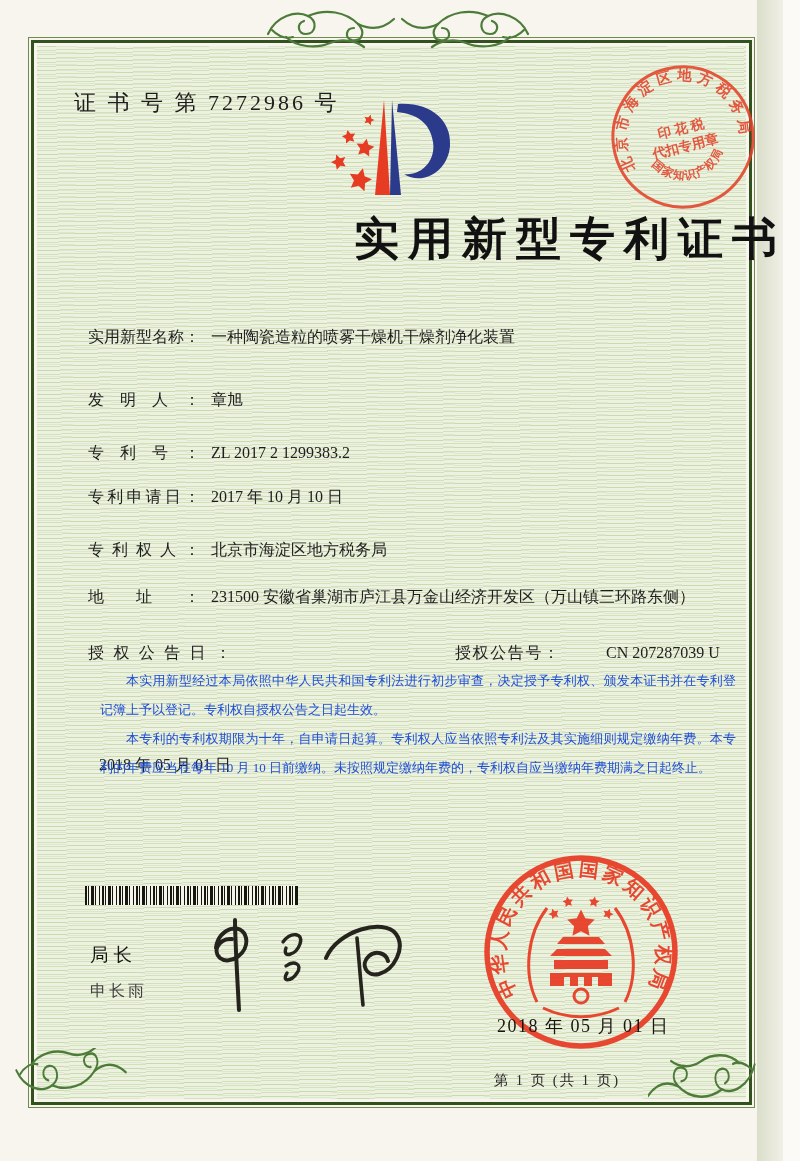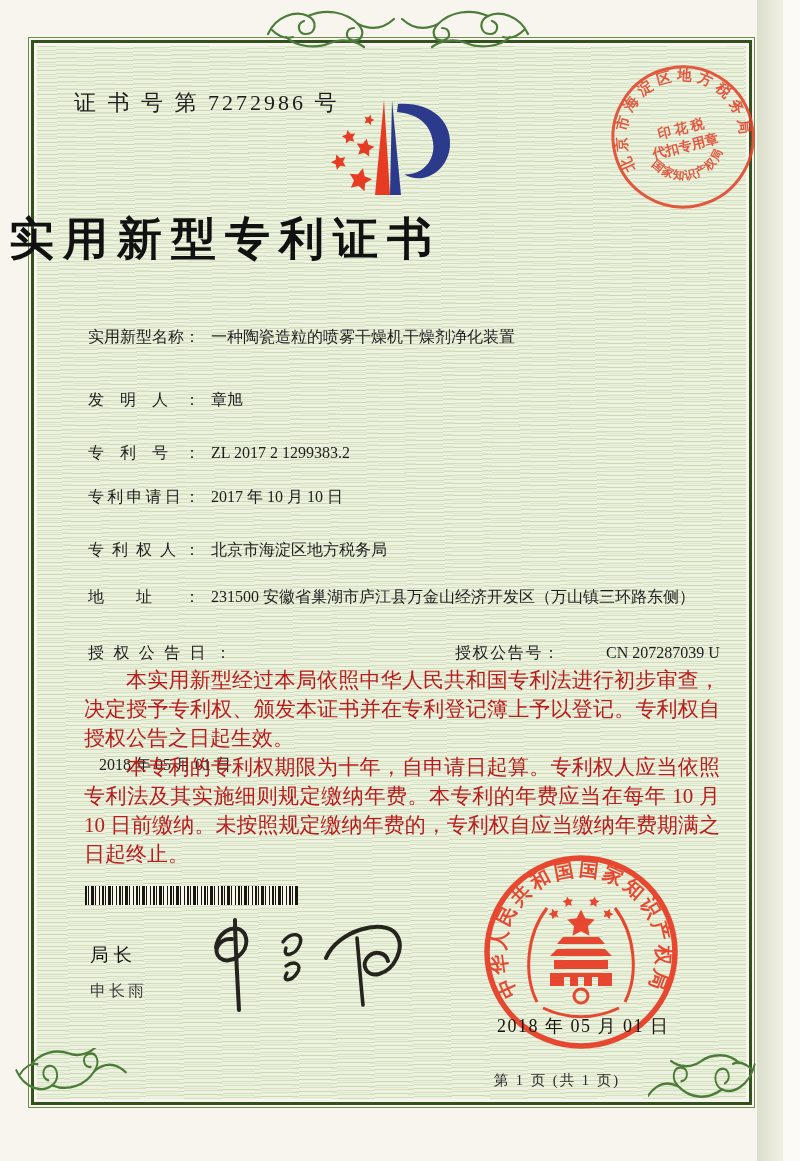--- a/index.html
+++ b/index.html
@@ -24,34 +24,34 @@
       repeating-linear-gradient(178.5deg, rgba(167,196,132,.38) 0 1px, rgba(244,246,232,0) 1px 4px),
       repeating-linear-gradient(181.5deg, rgba(167,196,132,.22) 0 1px, rgba(244,246,232,0) 1px 6px),
       #edf1df;}
 
   .ornament{position:absolute;pointer-events:none;}
 
   .cert-no{position:absolute;left:74px;top:88px;font-size:22px;letter-spacing:3px;color:#1c1c1c;}
 
   .logo{position:absolute;left:318px;top:92px;}
 
-  .title{position:absolute;left:0;top:209px;width:786px;text-align:left;margin:0;
+  .title{position:absolute;left:0;top:209px;width:786px;text-align:right;margin:0;
     font-size:45px;font-weight:700;letter-spacing:9px;text-indent:9px;color:#111;}
 
   .fields{position:absolute;left:88px;top:0;width:634px;font-size:16px;color:#1e1e1e;}
   .frow{position:absolute;left:0;display:flex;width:634px;line-height:25px;}
   .flabel{flex:0 0 112px;text-align:justify;text-align-last:justify;}
   .fvalue{flex:1;margin-left:11px;}
   .grant-pair{display:flex;flex-direction:column;}
   .grant-pair .flabel{flex:0 0 112px;}
   .gcol2{position:absolute;left:367px;top:0;display:flex;width:267px;gap:36px;}
   .gcol2 .flabel{flex:0 0 104px;}
 
-  .paras{position:absolute;left:84px;top:666px;width:636px;font-size:21px;
-    line-height:29px;text-align:justify;color:#b91c1c;}
+  .paras{position:absolute;left:100px;top:666px;width:636px;font-size:13px;
+    line-height:29px;text-align:justify;color:#1d4ed8;}
   .paras p{margin:0;text-indent:2em;}
 
   .barcode{position:absolute;left:85px;top:886px;width:213px;height:19px;
     background:repeating-linear-gradient(90deg,
       #17170f 0 2px,#f6f5ea 2px 3px,#17170f 3px 4px,#f6f5ea 4px 6px,
       #17170f 6px 9px,#f6f5ea 9px 10px,#17170f 10px 11px,#f6f5ea 11px 14px,
       #17170f 14px 15px,#f6f5ea 15px 17px);}
 
   .director-title{position:absolute;left:90px;top:942px;font-size:18.5px;letter-spacing:5px;color:#161616;font-family:"Liberation Sans",sans-serif;}
   .director-name{position:absolute;left:90px;top:981px;font-size:16px;letter-spacing:3px;color:#404040;font-family:"Liberation Sans",sans-serif;}

